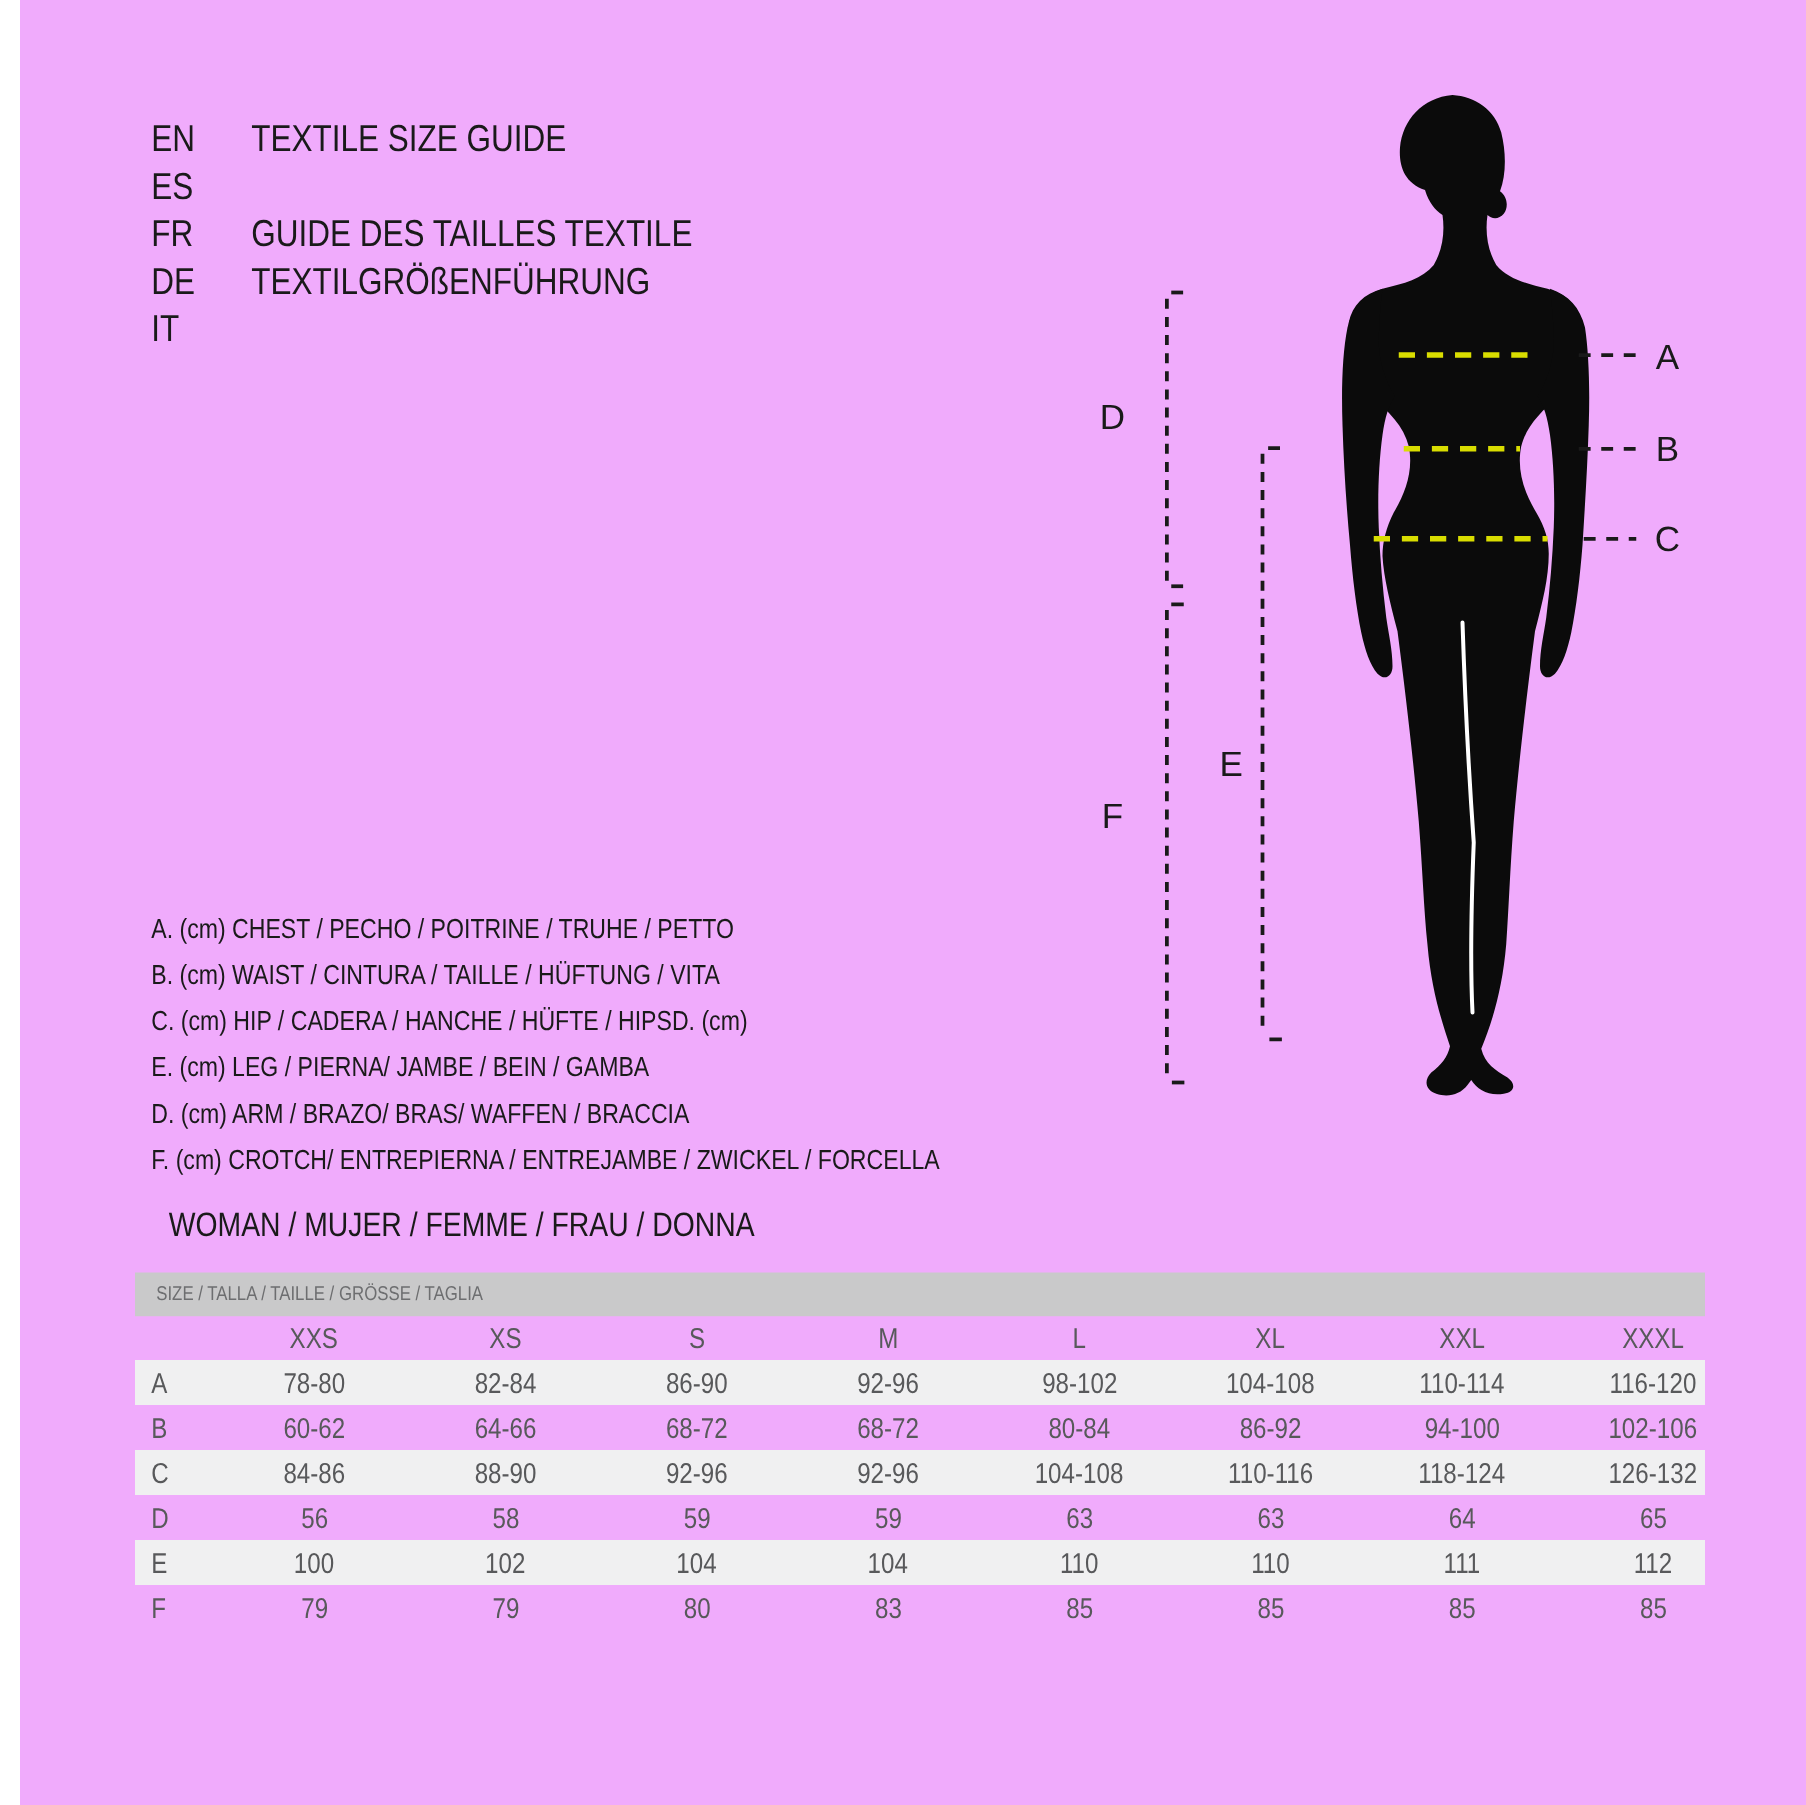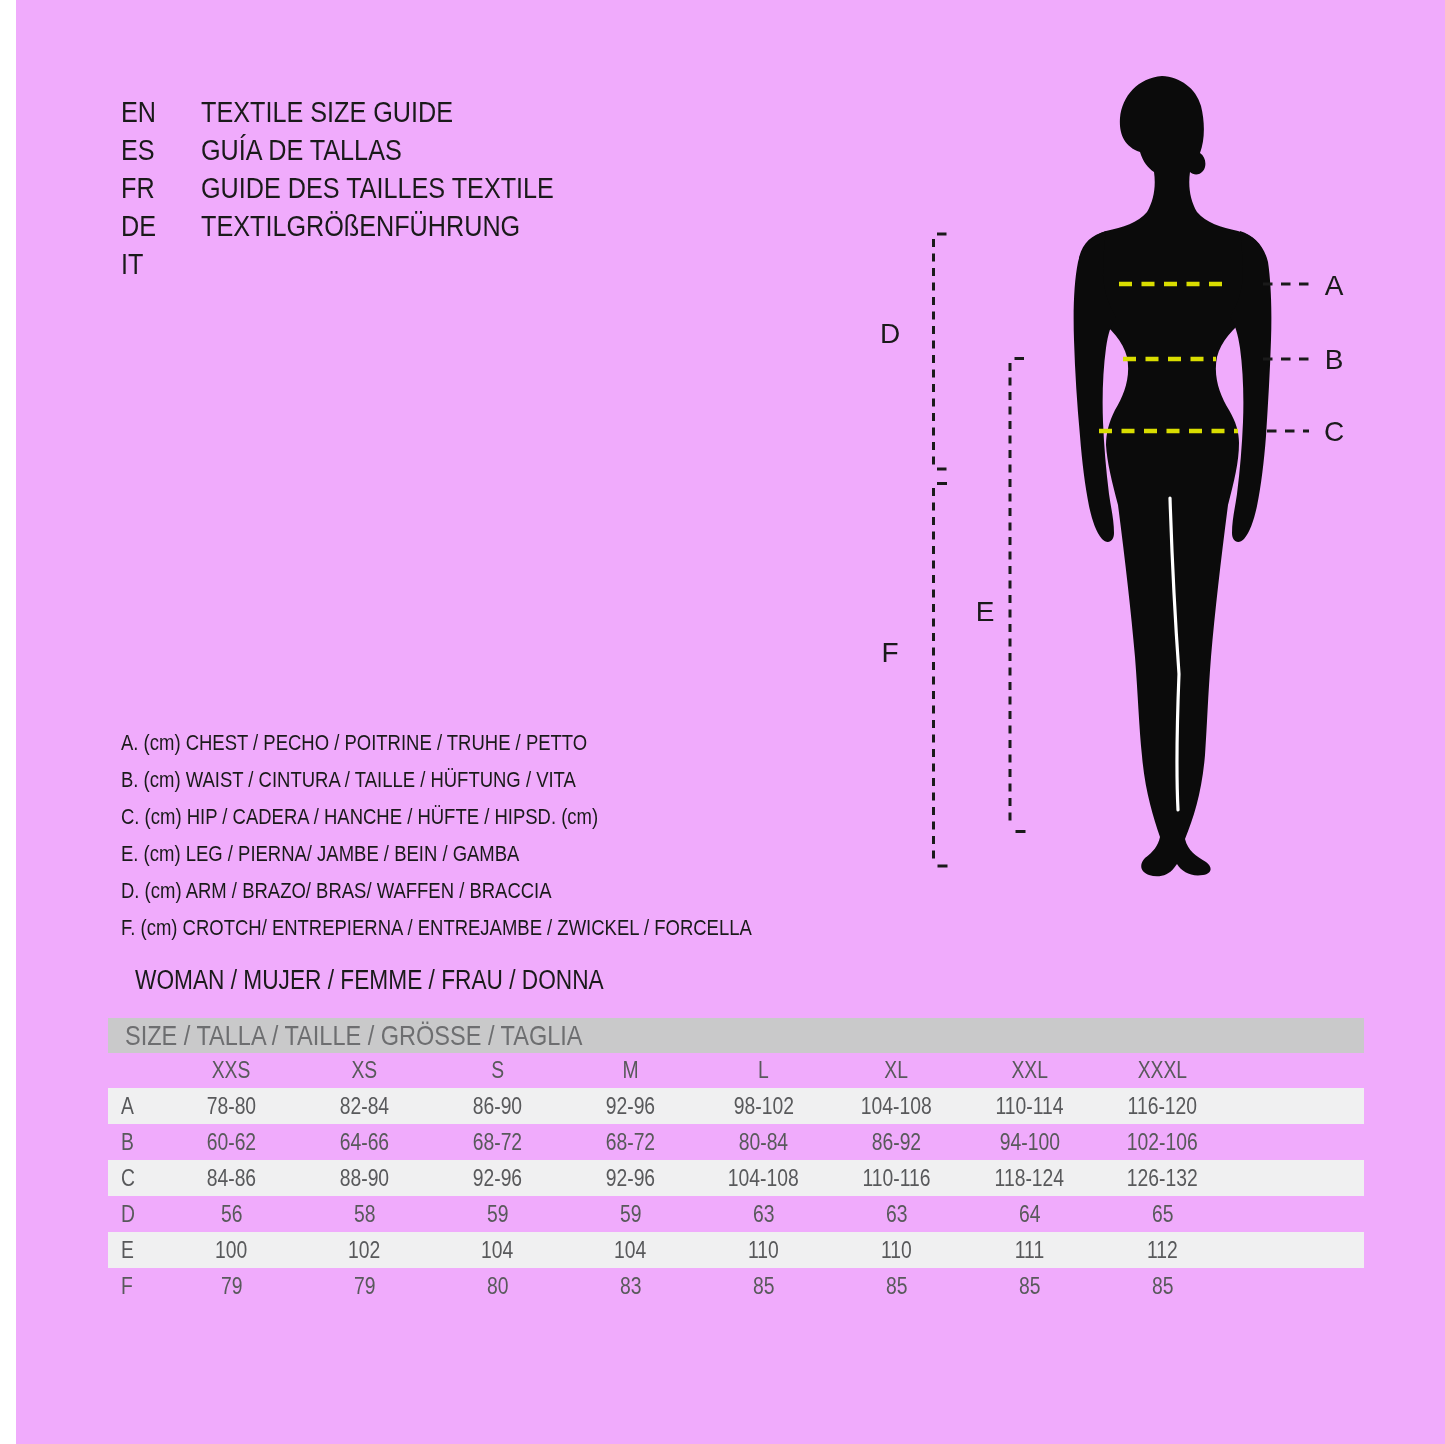--- a/index.html
+++ b/index.html
@@ -26,41 +26,40 @@
   
   .legend{position:absolute;left:105px;top:724px;font-size:22px;line-height:37px;}
 
   
   .section-title{position:absolute;left:119px;top:966px;font-size:27px;line-height:28px;}
 
   
   .size-table{position:absolute;left:92px;top:1018px;width:1256px;font-size:23px;color:var(--table_text,#58595b);}
   .thead{
     height:35px;background:var(--table_header_bg,#c9c9ca);color:var(--table_header_text,#6d6e70);
-    display:flex;align-items:center;padding-left:17px;box-sizing:border-box;font-size:28px;
+    display:flex;align-items:center;padding-left:17px;box-sizing:border-box;font-size:16px;
   }
-  .trow{display:grid;grid-template-columns:57px repeat(8,133px) 1fr;height:36px;align-items:center;}
+  .trow{display:grid;grid-template-columns:57px repeat(8,133px) 1fr;height:36px;align-items:center;gap:20px;}
   .trow.sizes-row{height:35px;}
   .trow .cell{text-align:center;}
   .trow .rlabel{text-align:left;padding-left:13px;}
   .trow.striped{background:var(--table_stripe_bg,#f0f0f1);}
 </style>
 </head>
 <body>
 
 <div class="page">
 
   <div class="langs">
     <div class="lang-row">
       <div class="lang-code"><span class="cond">EN</span></div>
       <div class="lang-title"><span class="cond">TEXTILE SIZE GUIDE</span></div>
     </div>
     <div class="lang-row">
       <div class="lang-code"><span class="cond">ES</span></div>
-      <div class="lang-title"><span class="cond">GUÍA DE TALLAS</span></div>
     </div>
     <div class="lang-row">
       <div class="lang-code"><span class="cond">FR</span></div>
       <div class="lang-title"><span class="cond">GUIDE DES TAILLES TEXTILE</span></div>
     </div>
     <div class="lang-row">
       <div class="lang-code"><span class="cond">DE</span></div>
       <div class="lang-title"><span class="cond">TEXTILGRÖßENFÜHRUNG</span></div>
     </div>
     <div class="lang-row">

